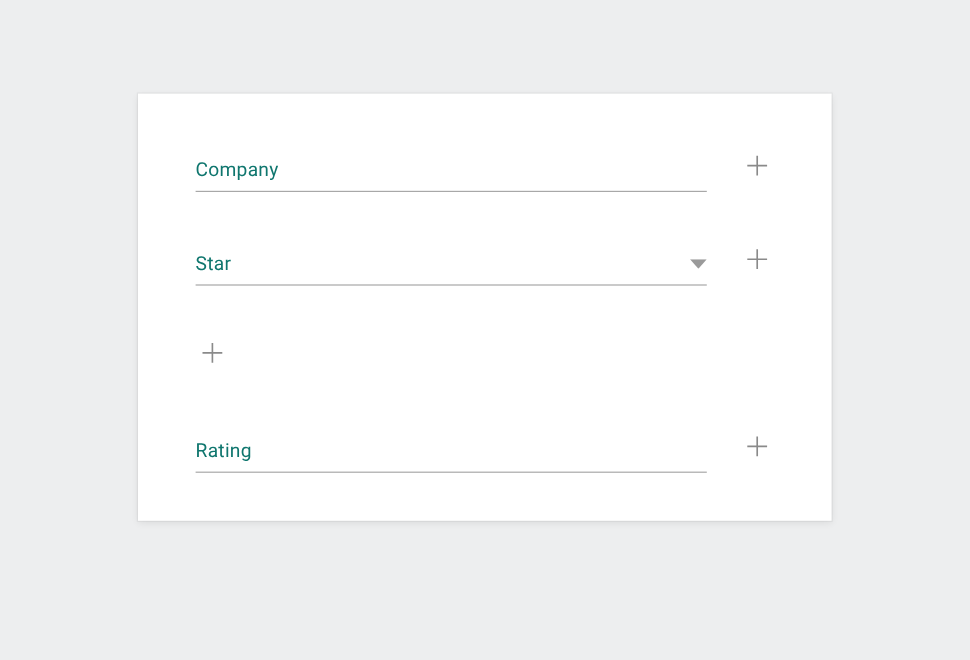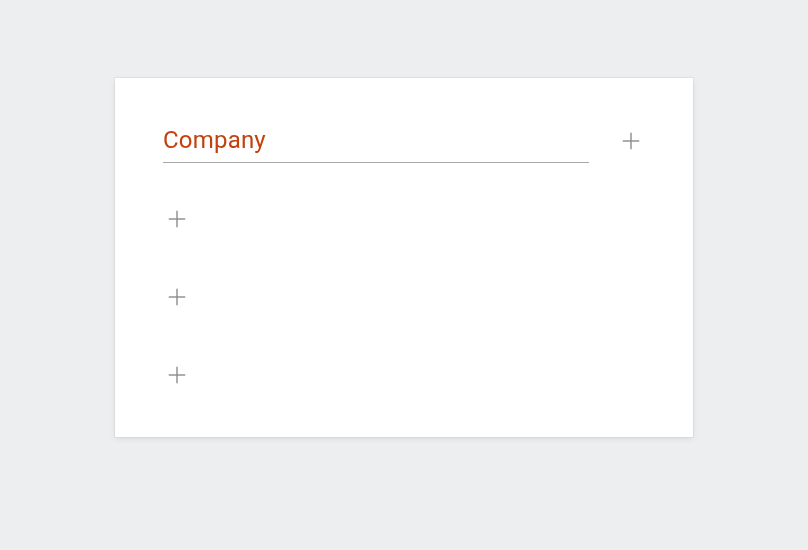--- a/index.html
+++ b/index.html
@@ -35,22 +35,22 @@
     .field {
       flex: 1;
       position: relative;
       border-bottom: 1px solid #a8a8a8;
       padding-bottom: 8px;
       display: flex;
       align-items: center;
       justify-content: space-between;
     }
     .field-label {
-      font-size: 24px;
-      color: #c2410c;
+      font-size: 16px;
+      color: #0f766e;
       font-weight: 400;
       letter-spacing: 0.2px;
     }
     .plus-btn {
       width: 28px;
       height: 28px;
       display: flex;
       align-items: center;
       justify-content: center;
       cursor: pointer;
@@ -86,20 +86,28 @@
       <span>
         <svg viewBox="0 0 24 24" fill="none" stroke="currentColor" stroke-width="1.5">
           <line x1="12" y1="3" x2="12" y2="21"></line>
           <line x1="3" y1="12" x2="21" y2="12"></line>
         </svg>
       </span>
     </div>
   </div>
 
   <div class="field-row">
+    <div class="field">
+      <span class="field-label">Star</span>
+      <span class="dropdown-arrow">
+        <svg viewBox="0 0 14 8">
+          <polygon points="0,0 14,0 7,8" fill="currentColor"></polygon>
+        </svg>
+      </span>
+    </div>
     <div class="plus-btn">
       <span>
         <svg viewBox="0 0 24 24" fill="none" stroke="currentColor" stroke-width="1.5">
           <line x1="12" y1="3" x2="12" y2="21"></line>
           <line x1="3" y1="12" x2="21" y2="12"></line>
         </svg>
       </span>
     </div>
   </div>
 
@@ -108,20 +116,23 @@
       <span>
         <svg viewBox="0 0 24 24" fill="none" stroke="currentColor" stroke-width="1.5">
           <line x1="12" y1="3" x2="12" y2="21"></line>
           <line x1="3" y1="12" x2="21" y2="12"></line>
         </svg>
       </span>
     </div>
   </div>
 
   <div class="field-row">
+    <div class="field">
+      <span class="field-label">Rating</span>
+    </div>
     <div class="plus-btn">
       <span>
         <svg viewBox="0 0 24 24" fill="none" stroke="currentColor" stroke-width="1.5">
           <line x1="12" y1="3" x2="12" y2="21"></line>
           <line x1="3" y1="12" x2="21" y2="12"></line>
         </svg>
       </span>
     </div>
   </div>
 

